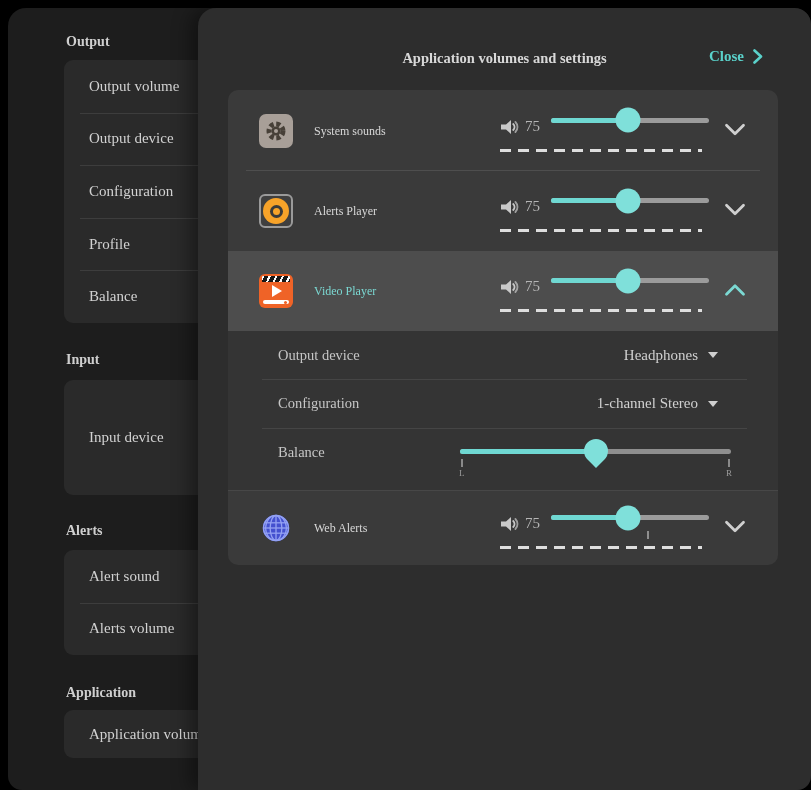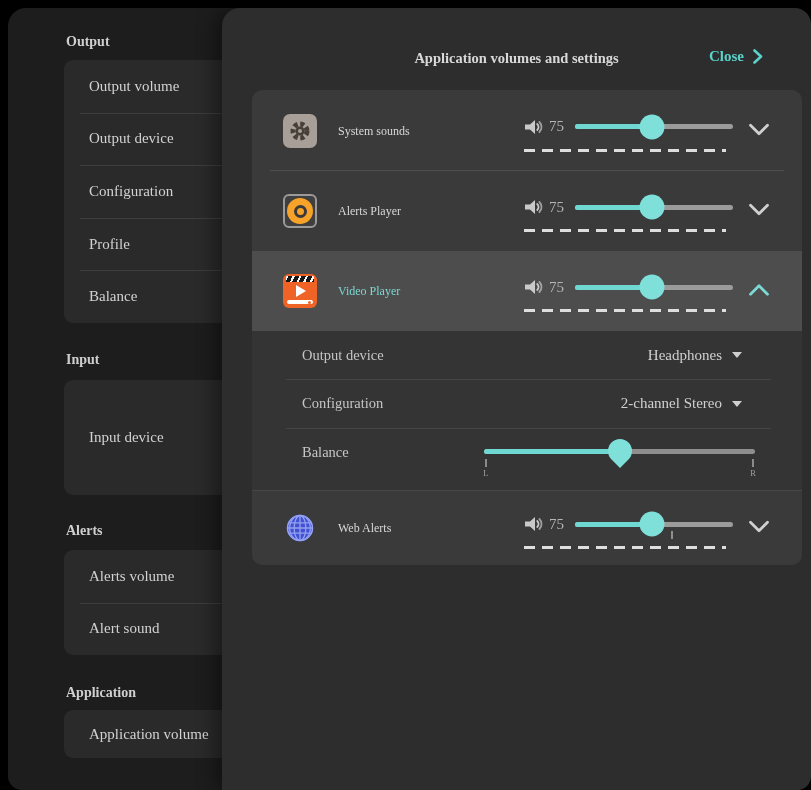--- a/index.html
+++ b/index.html
@@ -16,21 +16,21 @@
   .side-card { position:absolute; left:56px; width:200px; background:#2a2a2a;
     border-radius:9px; display:flex; flex-direction:column; overflow:hidden; }
   .s-item { flex:1; display:flex; align-items:center; padding-left:25px;
     color:#d2d2d2; font-size:15px; position:relative; white-space:nowrap; }
   .s-item + .s-item::before { content:''; position:absolute; left:16px; right:0;
     top:0; height:1px; background:#3d3d3d; }
 
   
   .panel { position:absolute; left:190px; top:0; right:0; bottom:0;
     background:#2d2d2d; border-radius:18px 16px 0 0;
-    box-shadow:-8px 0 18px rgba(0,0,0,.38);margin-left:24px; }
+    box-shadow:-8px 0 18px rgba(0,0,0,.38); }
   .panel-title { position:absolute; top:42px; left:0; right:0; text-align:center;
     font-size:14.5px; font-weight:bold; color:#d8d8d8; }
   .close-btn { position:absolute; top:40px; right:48px; display:flex;
     align-items:center; gap:9px; color:#5ad1ca; font-size:15px; font-weight:600;
     cursor:pointer; }
 
   .apps-card { position:absolute; left:30px; top:82px; width:550px; height:475px;
     background:#3a3a3a; border-radius:10px; overflow:hidden; }
 
   .app-row { position:relative; width:100%; }
@@ -40,21 +40,21 @@
     background:#4e4e4e; }
 
   .app-icon { position:absolute; left:31px; top:50%; transform:translateY(-50%);
     width:34px; height:34px; border-radius:7px; display:flex; align-items:center;
     justify-content:center; }
   .app-label { position:absolute; left:86px; top:50%; transform:translateY(-50%);
     font-size:12px; color:#d8d8d8; white-space:nowrap; }
   .app-row.h3 .app-label { color:#7bd8d2; }
 
   .vol-group { position:absolute; left:270px; top:calc(50% - 4px);
-    transform:translateY(-50%); display:flex; align-items:center; }
+    transform:translateY(-50%); display:flex; }
   .vol-icon { width:22px; flex:none; }
   .vol-value { margin-left:5px; width:21px; font-size:15px; color:#b5b5b5; }
   .track { position:relative; margin-left:5px; width:158px; height:5px;
     border-radius:3px; background:#9b9b9b; cursor:pointer; }
   .track .fill { position:absolute; left:0; top:0; bottom:0; width:49%;
     background:#6fd8d2; border-radius:3px; }
   .track .thumb { position:absolute; left:49%; top:50%;
     transform:translate(-50%,-50%); width:25px; height:25px; border-radius:50%;
     background:#7fe0da; }
   .chevron { position:absolute; left:496px; top:50%; transform:translateY(-58%);
@@ -136,22 +136,22 @@
       <div class="s-item">Balance</div>
     </div>
 
     <div class="side-hdr" style="top:342px">Input</div>
     <div class="side-card" style="top:372px; height:115px">
       <div class="s-item">Input device</div>
     </div>
 
     <div class="side-hdr" style="top:513px">Alerts</div>
     <div class="side-card" style="top:542px; height:105px">
+      <div class="s-item">Alert sound</div>
       <div class="s-item">Alerts volume</div>
-      <div class="s-item">Alert sound</div>
     </div>
 
     <div class="side-hdr" style="top:675px">Application</div>
     <div class="side-card" style="top:702px; height:48px">
       <div class="s-item">Application volume</div>
     </div>
   </div>
 
   <div class="panel">
 
@@ -251,21 +251,21 @@
         <div class="exp-row r1">
           <span class="exp-label">Output device</span>
           <span class="exp-value">
             <span>Headphones</span>
             <span class="caret"></span>
           </span>
         </div>
         <div class="exp-row r2">
           <span class="exp-label">Configuration</span>
           <span class="exp-value">
-            <span>2-channel Stereo</span>
+            <span>1-channel Stereo</span>
             <span class="caret"></span>
           </span>
         </div>
         <div class="balance-row">
           <span class="balance-label">Balance</span>
           <div class="bal-track">
             <div class="bal-fill"></div>
             <div class="bal-pin"></div>
           </div>
           <div class="bal-tick l"></div>

